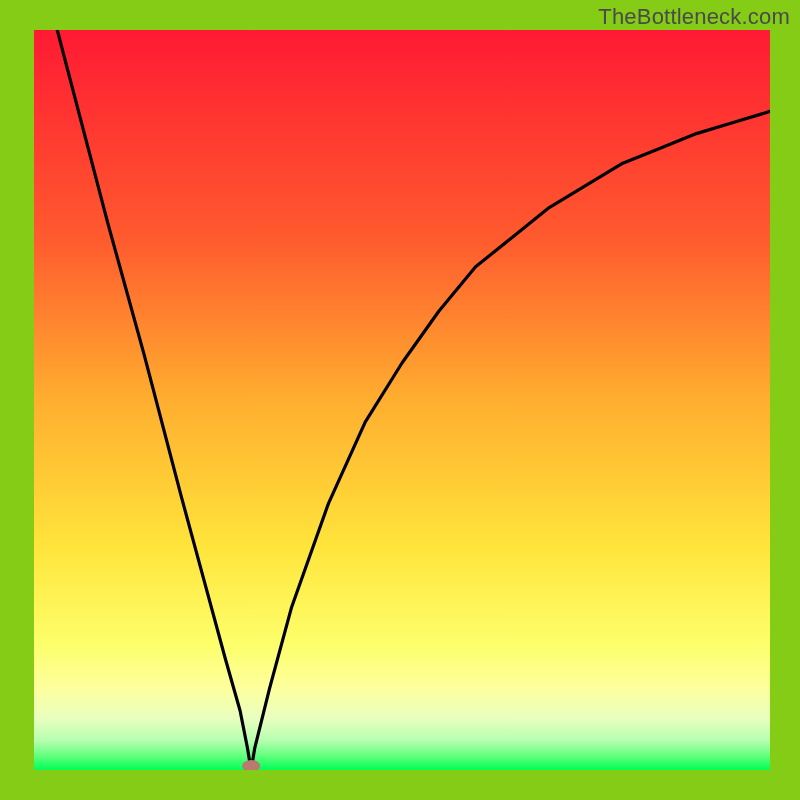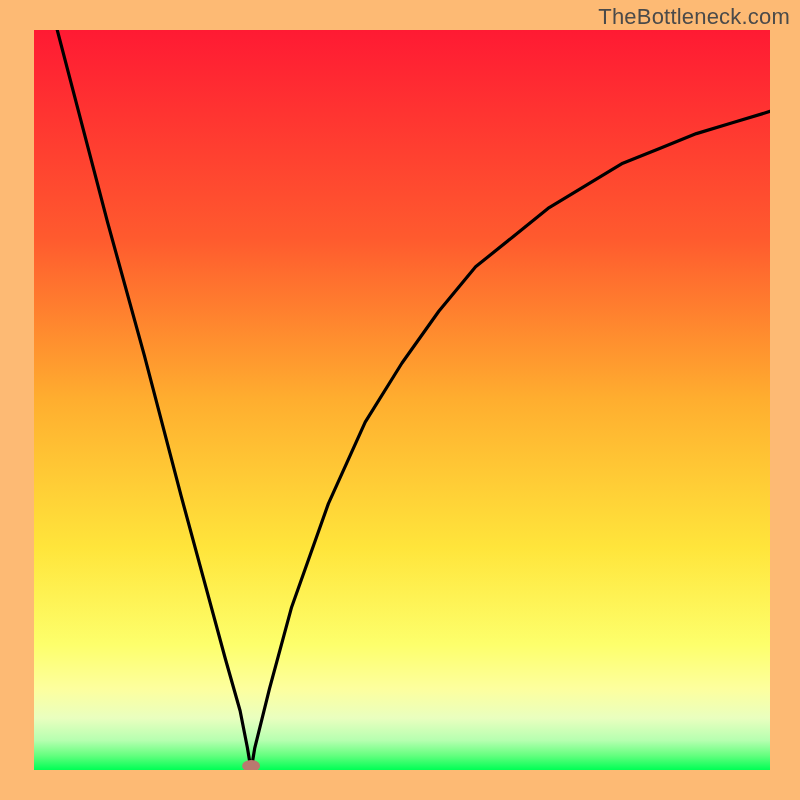--- a/index.html
+++ b/index.html
@@ -9,21 +9,21 @@
   }
   html, body {
     width: 800px;
     height: 800px;
     overflow: hidden;
     background: #000;
   }
   .outer {
     width: 800px;
     height: 800px;
-    background: #fdba74;
+    background: #84cc16;
     position: relative;
   }
   .watermark {
     position: absolute;
     top: 4px;
     right: 10px;
     font-family: Arial, Helvetica, sans-serif;
     font-size: 22px;
     color: #4a4a4a;
     font-weight: 500;

